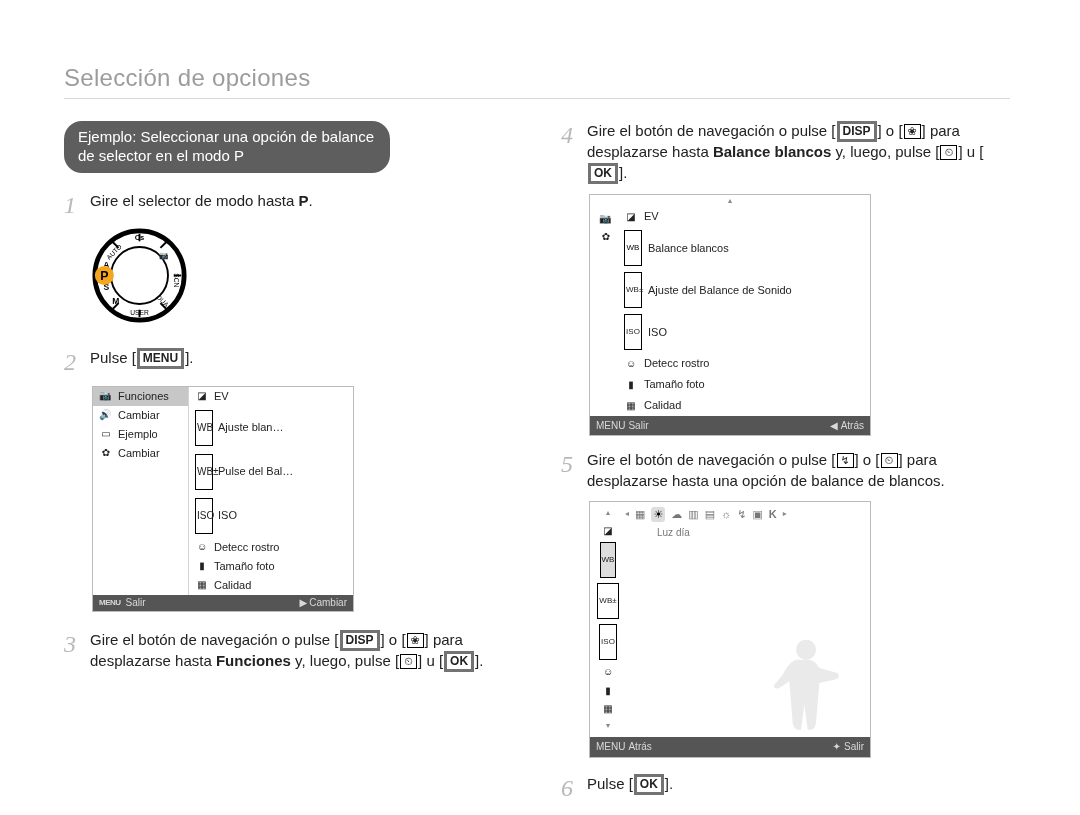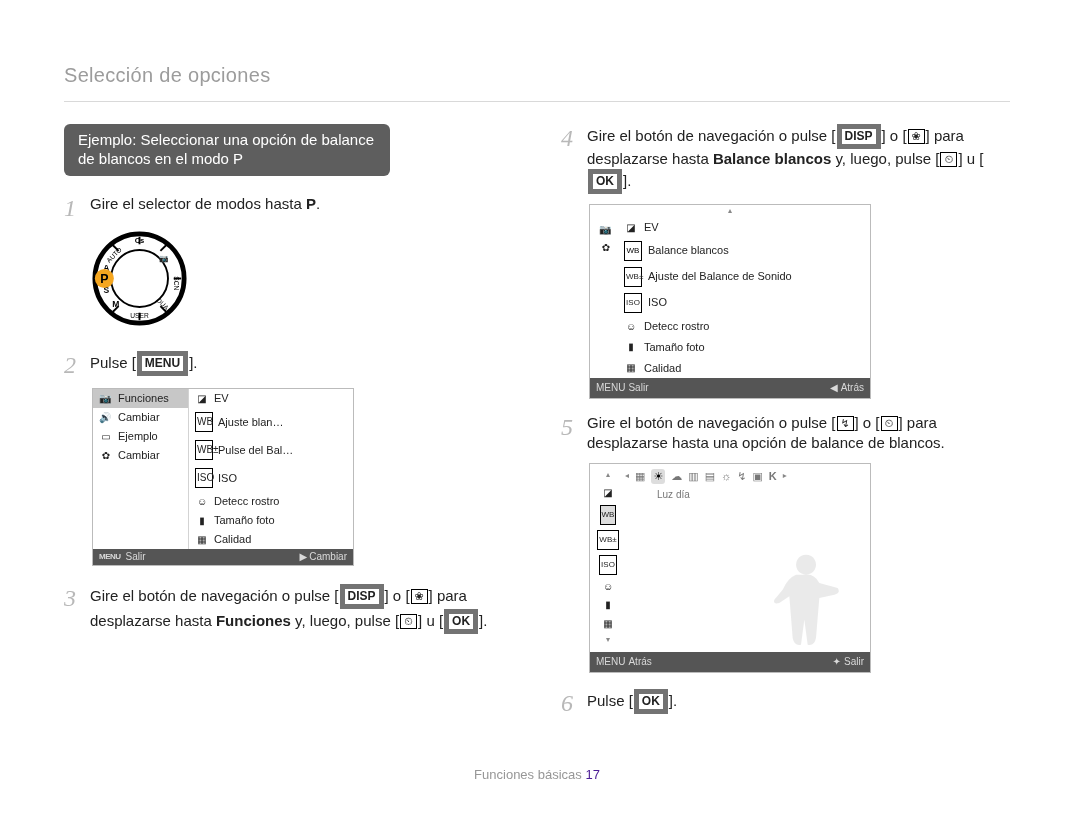--- a/index.html
+++ b/index.html
@@ -11,43 +11,43 @@
     width: 1080px;
     height: 815px;
     font-size: 15px;
     line-height: 1.35;
   }
   .page {
     padding: 62px 70px 0 64px;
   }
   .header {
     color: #9c9c9c;
-    font-size: 20px;
+    font-size: 24px;
     font-weight: 300;
     letter-spacing: 0.3px;
-    margin-bottom: 12px;
+    margin-bottom: 4px;
   }
   .thin-rule {
     border: none;
     border-top: 1px solid #d9d9d9;
     margin: 0 0 22px 0;
   }
   .columns {
     display: flex;
     gap: 48px;
   }
   .col {
     width: 50%;
   }
   .example-pill {
     display: inline-block;
     background: #5e5e5e;
     color: #fff;
     padding: 7px 16px 7px 14px;
-    border-radius: 6px;
+    border-radius: 18px;
     font-size: 15px;
     line-height: 1.25;
     margin-bottom: 18px;
   }
   .step {
     display: flex;
     margin-bottom: 10px;
   }
   .step .num {
     font-size: 24px;
@@ -58,21 +58,21 @@
     flex-shrink: 0;
     line-height: 1.05;
     padding-top: 2px;
   }
   .step .txt {
     flex: 1;
   }
   .btn-label {
     display: inline-block;
     font-weight: bold;
-    border: 5px solid #737373;
+    border: 3px solid #737373;
     padding: 0 3px;
     font-size: 12px;
     vertical-align: 1px;
     line-height: 15px;
     margin: 0 1px;
   }
   .icon-box {
     display: inline-block;
     border: 1px solid #000;
     padding: 0 2px;
@@ -170,21 +170,21 @@
     display: flex;
   }
   .tiny-icn {
     font-size: 10px;
     width: 14px;
     text-align: center;
   }
   .tiny-box {
     border: 1px solid #000;
     font-size: 8px;
-    padding: 4px 1px;
+    padding: 12px 1px;
     line-height: 10px;
     display: inline-block;
   }
   
   .wb-screen {
     width: 280px;
     border: 1px solid #bbb;
     margin: 6px 0 16px 28px;
     font-size: 10px;
     background: #fff;
@@ -252,28 +252,28 @@
 
 <div class="page">
   <div class="header">Selección de opciones</div>
   <hr class="thin-rule">
 
   <div class="columns">
 
     <div class="col">
       <div class="example-pill">
         <span>Ejemplo: Seleccionar una opción de balance</span><br>
-        <span>de blancos en el modo P</span>
+        <span>de selector en el modo P</span>
       </div>
 
       
       <div class="step">
         <div class="num">1</div>
         <div class="txt">
-          <span>Gire el selector de modos hasta </span><span class="letter-p">P</span><span>.</span>
+          <span>Gire el selector de modo hasta </span><span class="letter-p">P</span><span>.</span>
         </div>
       </div>
 
       
       <div class="mode-dial">
         <svg class="dial-svg" viewBox="0 0 100 100">
           <circle cx="50" cy="50" r="47" fill="none" stroke="#000" stroke-width="5"></circle>
           <circle cx="50" cy="50" r="30" fill="none" stroke="#000" stroke-width="2"></circle>
 
           <g stroke="#000" stroke-width="2">

